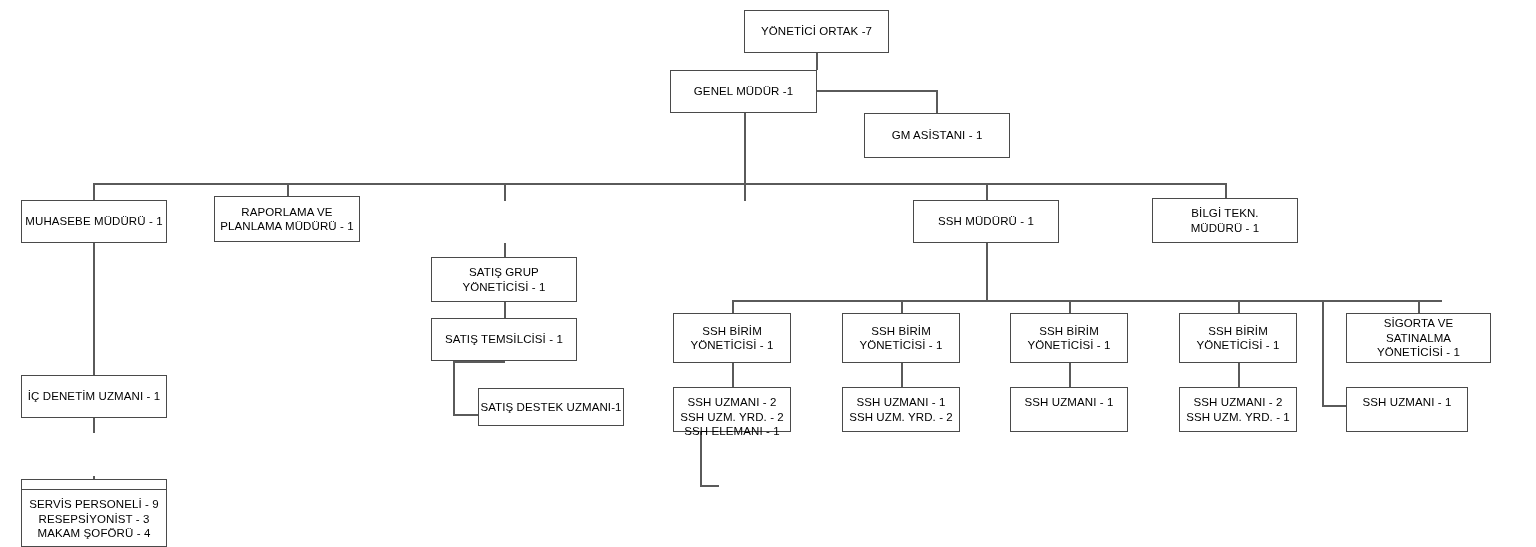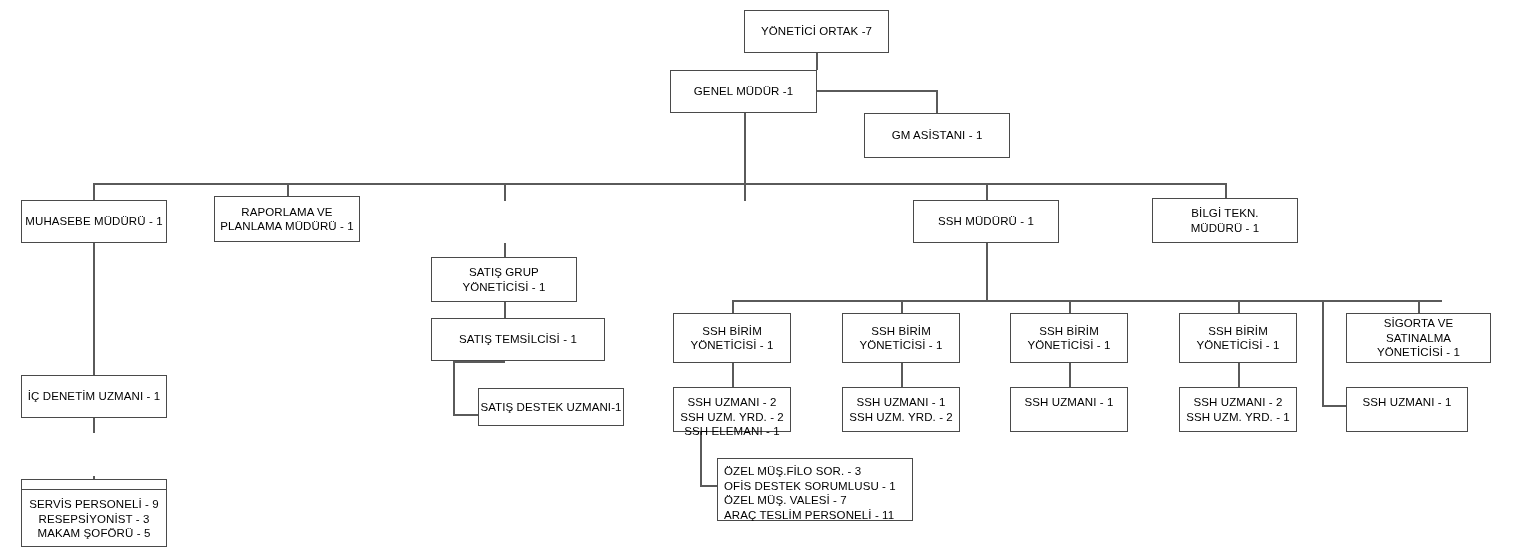--- a/index.html
+++ b/index.html
@@ -95,28 +95,27 @@
     <div class="conn h" style="left: 700px; top: 485px; width: 19px;"></div>
     <div class="node" style="left: 744px; top: 10px; width: 145px; height: 43px;"><span class="ln">YÖNETİCİ ORTAK -7</span></div>
     <div class="node" style="left: 670px; top: 70px; width: 147px; height: 43px;"><span class="ln">GENEL MÜDÜR -1</span></div>
     <div class="node" style="left: 864px; top: 113px; width: 146px; height: 45px;"><span class="ln">GM ASİSTANI - 1</span></div>
     <div class="node" style="left: 21px; top: 200px; width: 146px; height: 43px;"><span class="ln">MUHASEBE MÜDÜRÜ - 1</span></div>
     <div class="node" style="left: 214px; top: 196px; width: 146px; height: 46px;"><span class="ln">RAPORLAMA VE</span><span class="ln">PLANLAMA MÜDÜRÜ - 1</span></div>
     <div class="node" style="left: 913px; top: 200px; width: 146px; height: 43px;"><span class="ln">SSH MÜDÜRÜ - 1</span></div>
     <div class="node" style="left: 1152px; top: 198px; width: 146px; height: 45px;"><span class="ln">BİLGİ TEKN.</span><span class="ln">MÜDÜRÜ - 1</span></div>
     <div class="node" style="left: 21px; top: 375px; width: 146px; height: 43px;"><span class="ln">İÇ DENETİM UZMANI - 1</span></div>
     <div class="node" style="left: 21px; top: 432px; width: 146px; height: 44px; margin-top: 47px;"><span class="ln">MUHASEBE UZMANI - 5</span></div>
-    <div class="node top-text" style="left: 21px; top: 489px; width: 146px; height: 58px;"><span class="ln">SERVİS PERSONELİ - 9</span><span class="ln">RESEPSİYONİST - 3</span><span class="ln">MAKAM ŞOFÖRÜ - 5</span></div>
+    <div class="node top-text" style="left: 21px; top: 489px; width: 146px; height: 58px;"><span class="ln">SERVİS PERSONELİ - 9</span><span class="ln">RESEPSİYONİST - 3</span><span class="ln">MAKAM ŞOFÖRÜ - 4</span></div>
     <div class="node" style="left: 431px; top: 257px; width: 146px; height: 45px;"><span class="ln">SATIŞ GRUP</span><span class="ln">YÖNETİCİSİ - 1</span></div>
-    <div class="node" style="left: 431px; top: 318px; width: 174px; height: 43px;"><span class="ln">SATIŞ TEMSİLCİSİ - 1</span></div>
+    <div class="node" style="left: 431px; top: 318px; width: 146px; height: 43px;"><span class="ln">SATIŞ TEMSİLCİSİ - 1</span></div>
     <div class="node" style="left: 478px; top: 388px; width: 146px; height: 38px;"><span class="ln">SATIŞ DESTEK UZMANI-1</span></div>
     <div class="node" style="left: 673px; top: 313px; width: 118px; height: 50px;"><span class="ln">SSH BİRİM</span><span class="ln">YÖNETİCİSİ - 1</span></div>
     <div class="node" style="left: 842px; top: 313px; width: 118px; height: 50px;"><span class="ln">SSH BİRİM</span><span class="ln">YÖNETİCİSİ - 1</span></div>
     <div class="node" style="left: 1010px; top: 313px; width: 118px; height: 50px;"><span class="ln">SSH BİRİM</span><span class="ln">YÖNETİCİSİ - 1</span></div>
     <div class="node" style="left: 1179px; top: 313px; width: 118px; height: 50px;"><span class="ln">SSH BİRİM</span><span class="ln">YÖNETİCİSİ - 1</span></div>
     <div class="node" style="left: 1346px; top: 313px; width: 145px; height: 50px;"><span class="ln">SİGORTA VE</span><span class="ln">SATINALMA</span><span class="ln">YÖNETİCİSİ - 1</span></div>
     <div class="node top-text" style="left: 673px; top: 387px; width: 118px; height: 45px;"><span class="ln">SSH UZMANI - 2</span><span class="ln">SSH UZM. YRD. - 2</span><span class="ln">SSH ELEMANI - 1</span></div>
     <div class="node top-text" style="left: 842px; top: 387px; width: 118px; height: 45px;"><span class="ln">SSH UZMANI - 1</span><span class="ln">SSH UZM. YRD. - 2</span></div>
     <div class="node top-text" style="left: 1010px; top: 387px; width: 118px; height: 45px;"><span class="ln">SSH UZMANI - 1</span></div>
     <div class="node top-text" style="left: 1179px; top: 387px; width: 118px; height: 45px;"><span class="ln">SSH UZMANI - 2</span><span class="ln">SSH UZM. YRD. - 1</span></div>
     <div class="node top-text" style="left: 1346px; top: 387px; width: 122px; height: 45px;"><span class="ln">SSH UZMANI - 1</span></div>
-    <div class="node left-text" style="left: 717px; top: 458px; width: 196px; height: 63px;"><span class="ln">ÖZEL MÜŞ.FİLO SOR. - 3</span><span class="ln">OFİS DESTEK SORUMLUSU - 1</span><span class="ln">ÖZEL MÜŞ. VALESİ - 7</span><span class="ln">ARAÇ TESLİM PERSONELİ - 11</span></div>
   </div>
 
 </body></html>

